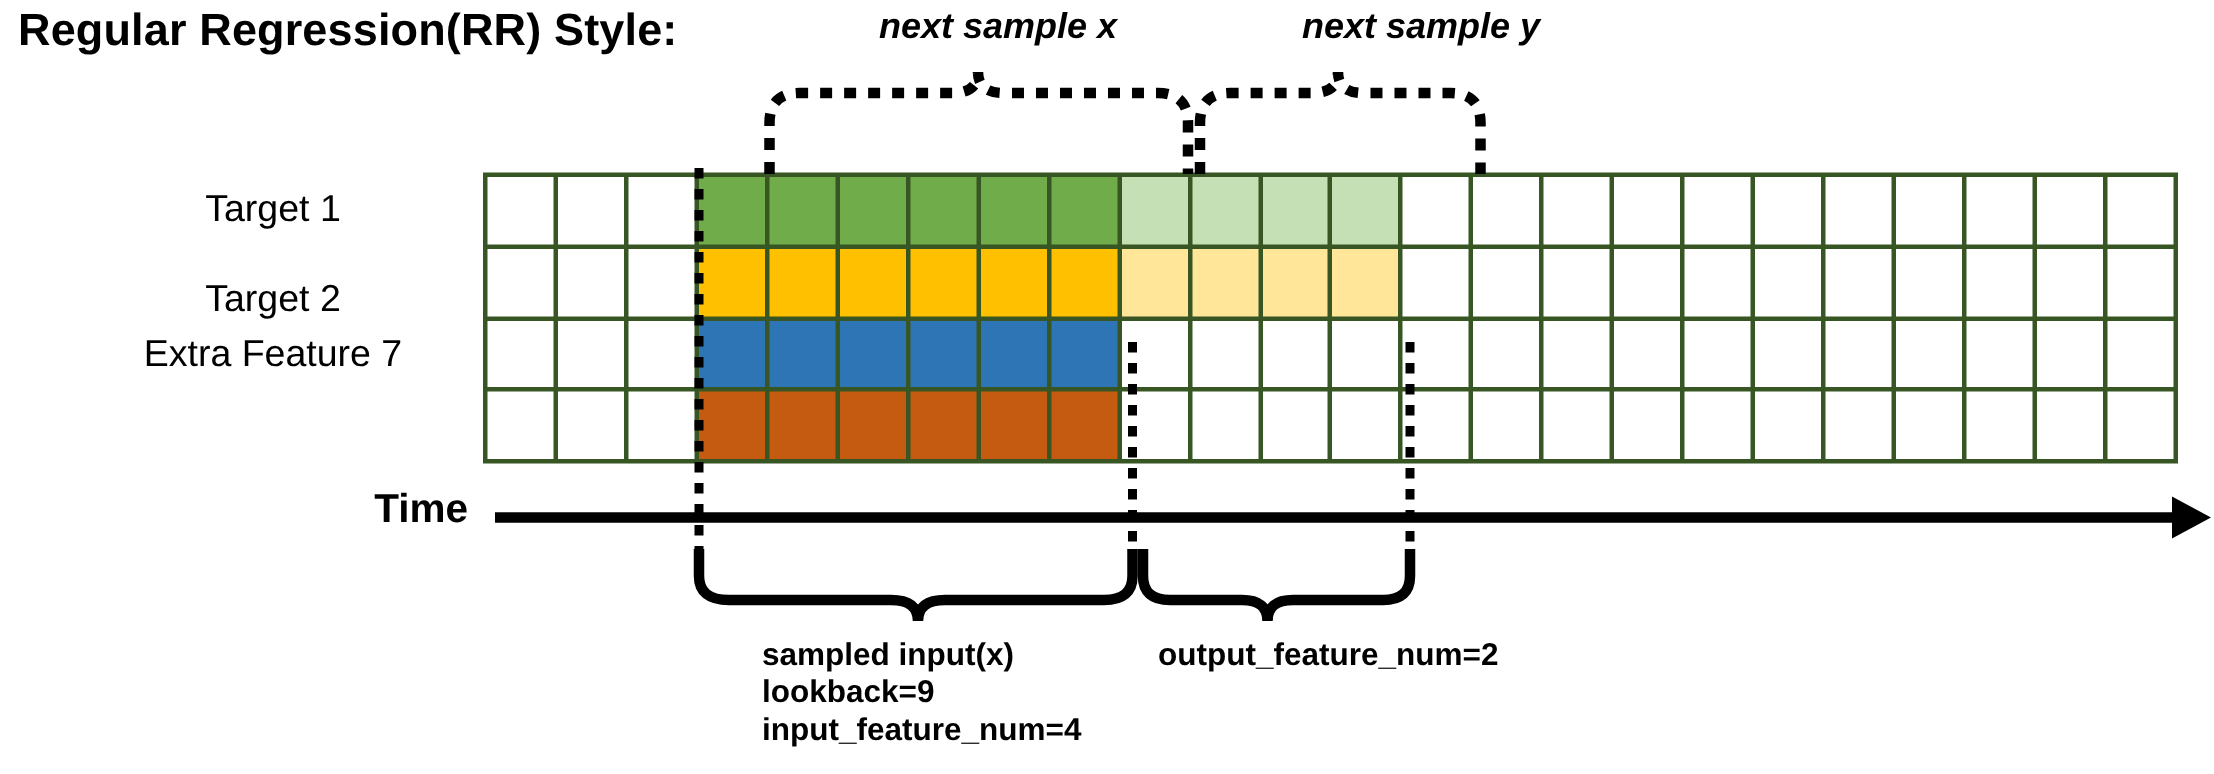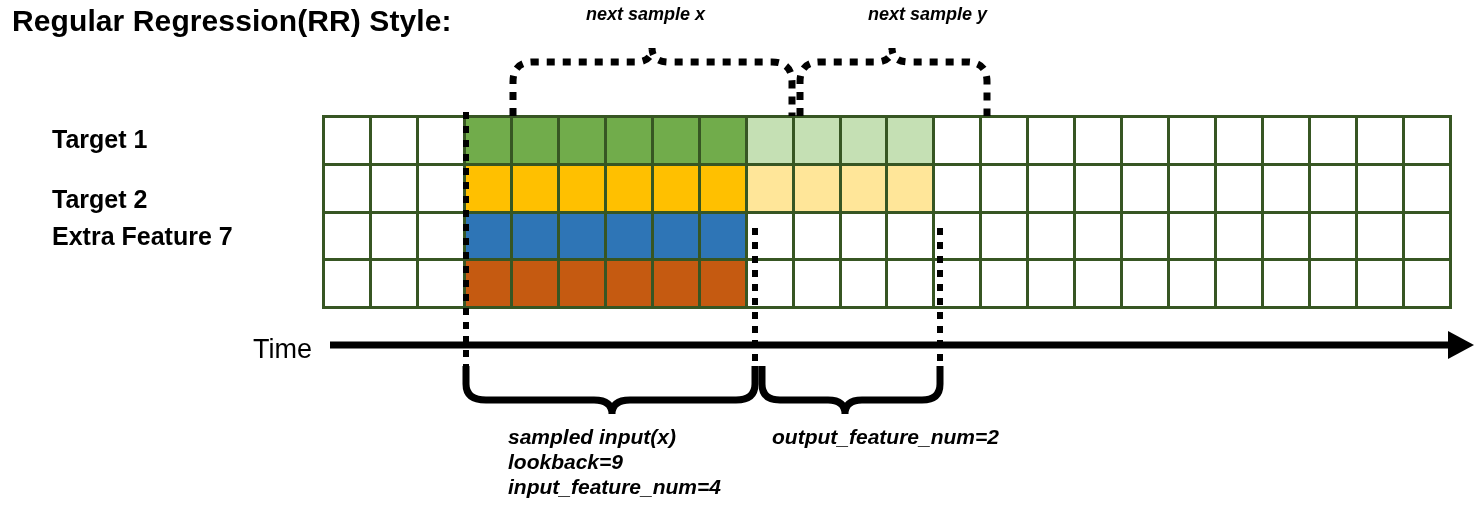--- a/index.html
+++ b/index.html
@@ -3,49 +3,49 @@
 <meta charset="utf-8">
 <style>
   html,body{margin:0;padding:0;background:#ffffff;}
   body{width:1476px;height:516px;position:relative;overflow:hidden;
        font-family:"Liberation Sans",sans-serif;color:#000;}
   .abs{position:absolute;}
 
   #title{left:12px;top:4px;font-size:30px;font-weight:700;letter-spacing:.1px;white-space:nowrap;}
 
   
-  .rowlabel{right:0;width:260px;text-align:left;font-size:25px;font-weight:700;
+  .rowlabel{right:0;width:260px;text-align:center;font-size:25px;font-weight:400;
             height:48px;line-height:48px;white-space:nowrap;}
   #labels{left:50px;top:115px;width:262px;height:194px;}
-  #timelabel{left:50px;top:329px;width:262px;text-align:right;font-size:27px;
-             font-weight:400;line-height:40px;}
+  #timelabel{left:50px;top:319px;width:262px;text-align:right;font-size:27px;
+             font-weight:700;line-height:40px;}
 
   
   #grid{left:322px;top:115px;width:1130px;height:194px;
         background:#375623;display:grid;
         grid-template-columns:repeat(24,1fr);
         grid-template-rows:repeat(4,1fr);
         gap:3px;padding:3px;box-sizing:border-box;}
   .cell{background:#ffffff;}
   .c-green{background:#71AC4B;}
   .c-greenlt{background:#C5E0B4;}
   .c-yellow{background:#FFC000;}
   .c-yellowlt{background:#FFE699;}
   .c-blue{background:#2E75B6;}
   .c-orange{background:#C55A11;}
 
   
   #overlay{left:0;top:0;width:1476px;height:516px;pointer-events:none;}
 
   
-  .annot-top{font-size:18px;font-style:italic;font-weight:600;white-space:nowrap;}
+  .annot-top{font-size:24px;font-style:italic;font-weight:600;white-space:nowrap;}
   #annot-x{left:586px;top:4px;}
   #annot-y{left:868px;top:4px;}
 
-  .annot-blk{font-size:21px;font-weight:600;line-height:25px;white-space:nowrap;font-style:italic;}
+  .annot-blk{font-size:21px;font-weight:600;line-height:25px;white-space:nowrap;}
   #blk-in{left:508px;top:424px;}
   #blk-out{left:772px;top:424px;}
 </style>
 </head>
 <body>
 
 <div class="abs" id="title">Regular Regression(RR) Style:</div>
 
 <div class="abs annot-top" id="annot-x">next sample x</div>
 <div class="abs annot-top" id="annot-y">next sample y</div>

